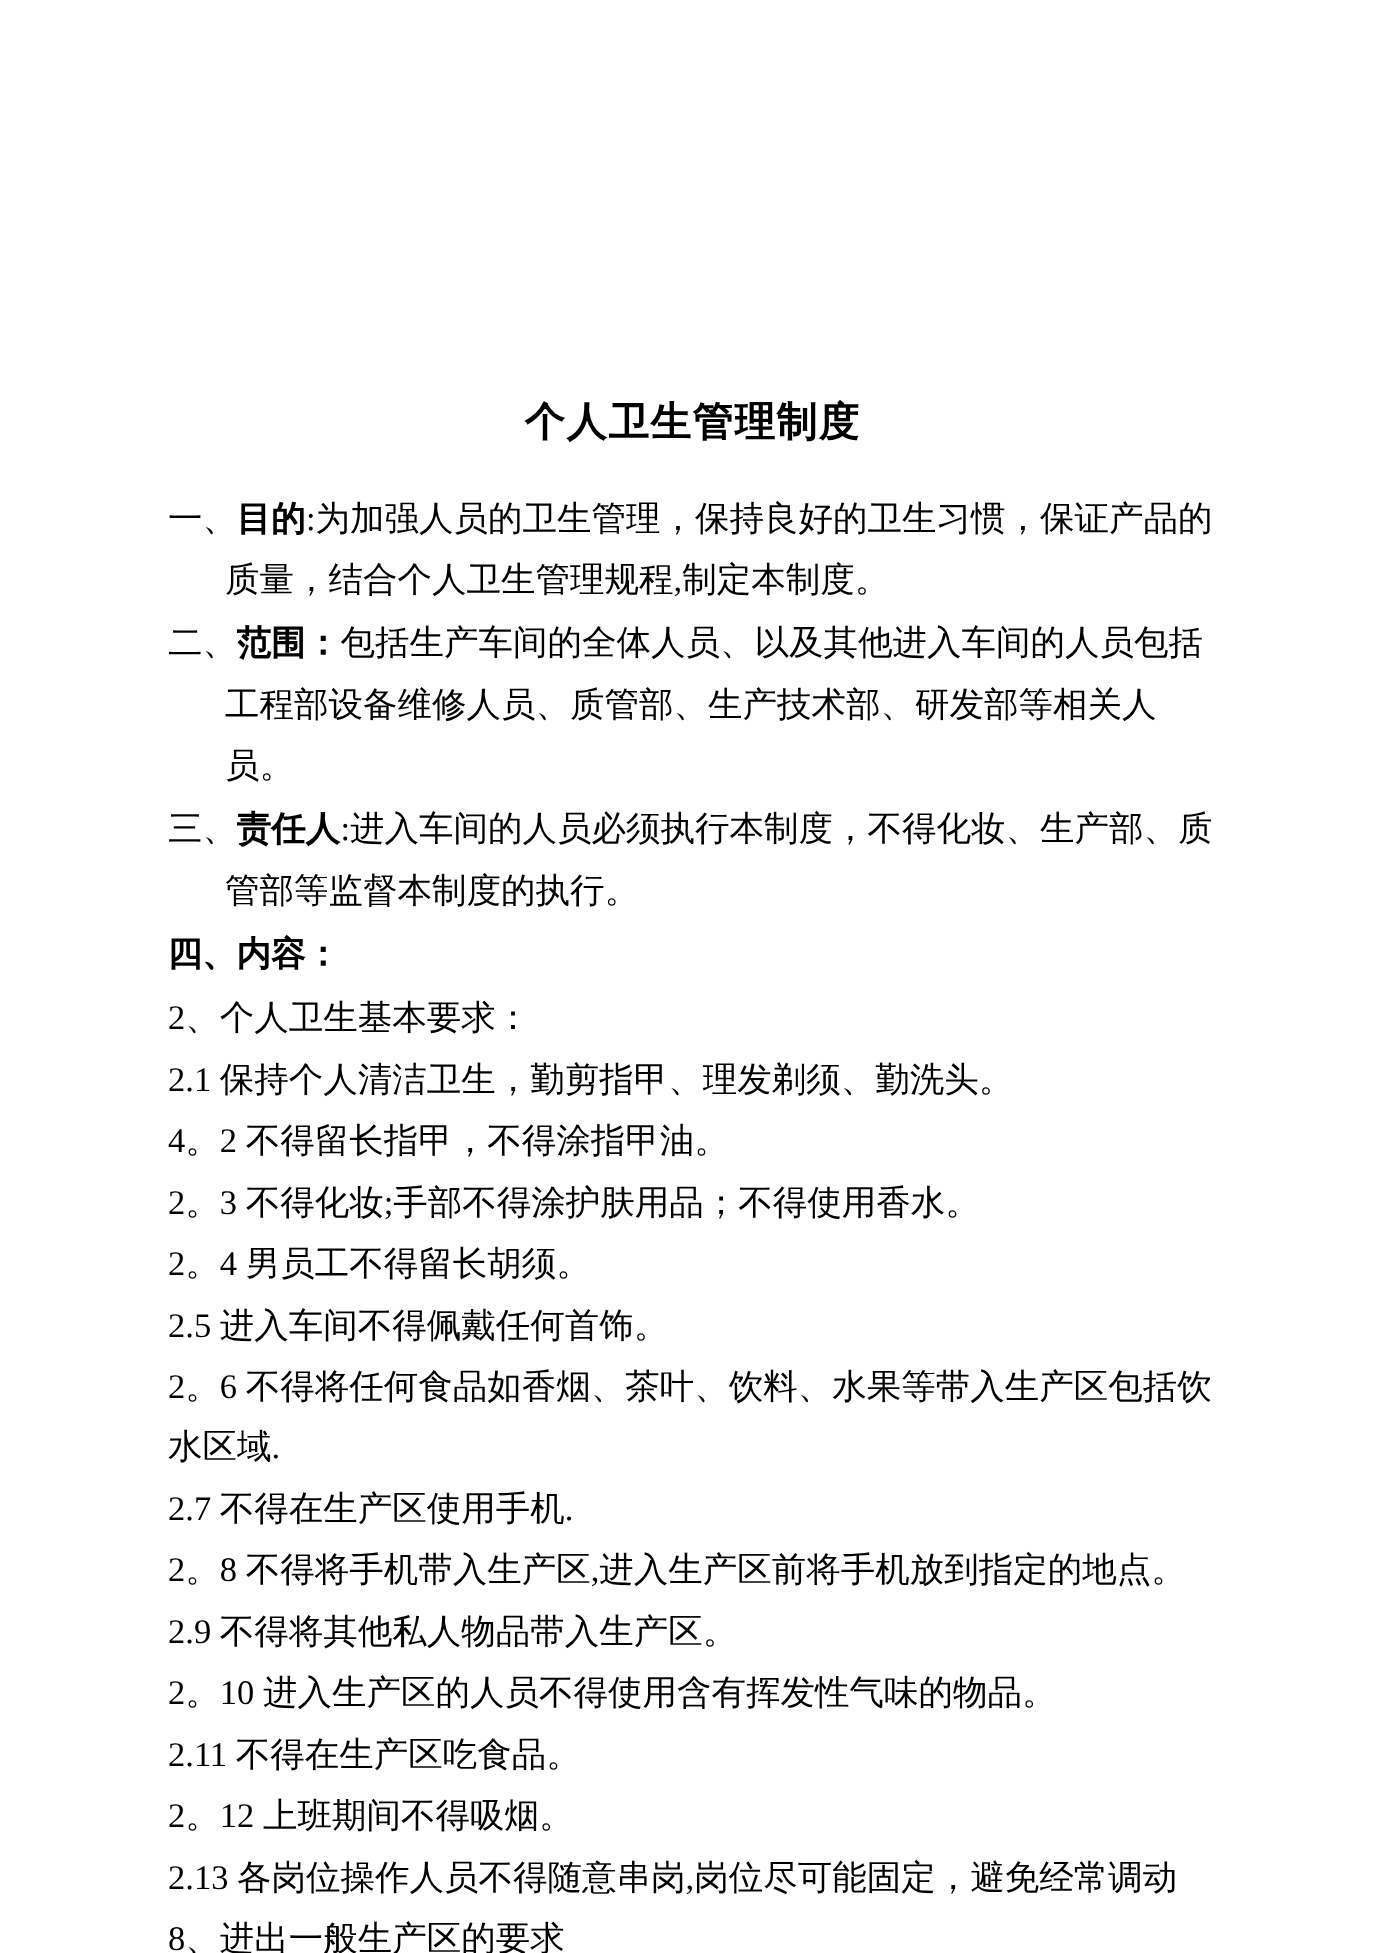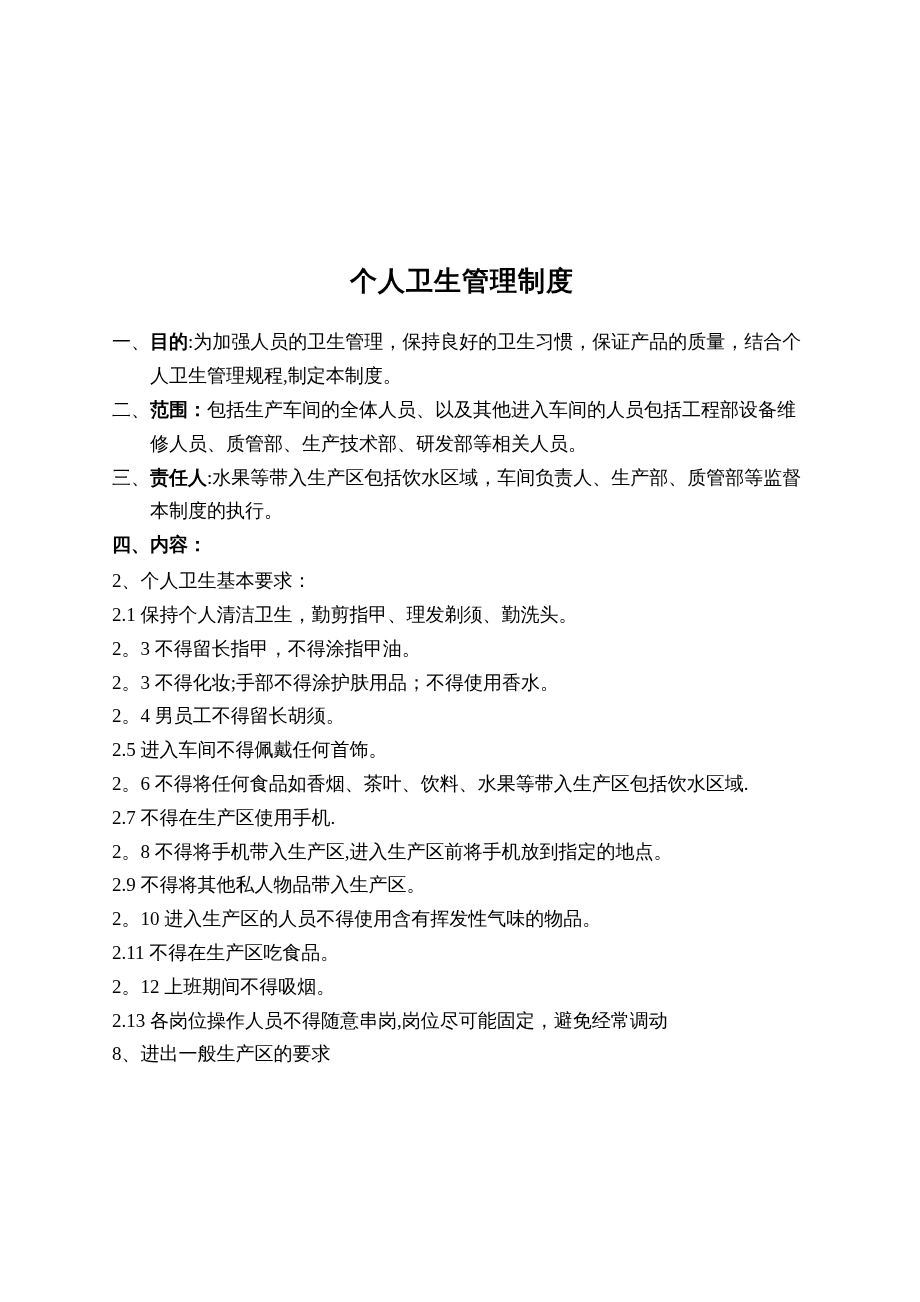--- a/index.html
+++ b/index.html
@@ -43,21 +43,21 @@
     padding-left: 38px;
   }
   .hang .lead {
     margin-left: -38px;
   }
   .bold {
     font-family: "Liberation Sans", "DejaVu Sans", sans-serif;
     font-weight: bold;
   }
   .para {
-    font-size: 19px;
+    font-size: 23px;
     line-height: 1.78;
     margin: 0;
   }
   .para-list {
     margin-top: 2px;
   }
   .spacer-top {
     margin-top: 28px;
   }
   .head-block p {
@@ -79,32 +79,32 @@
 
       <p class="para hang">
         <span class="lead">一、</span><span class="bold">目的</span><span>:</span><span>为加强人员的卫生管理，保持良好的卫生习惯，保证产品的质量，结合个人卫生管理规程,制定本制度。</span>
       </p>
 
       <p class="para hang">
         <span class="lead">二、</span><span class="bold">范围</span><span class="bold">：</span><span>包括生产车间的全体人员、以及其他进入车间的人员包括工程部设备维修人员、质管部、生产技术部、研发部等相关人员。</span>
       </p>
 
       <p class="para hang">
-        <span class="lead">三、</span><span class="bold">责任人</span><span>:</span><span>水果等带入生产区包括饮水区域，车间负责人、生产部、质管部等监督本制度的执行。</span>
+        <span class="lead">三、</span><span class="bold">责任人</span><span>:</span><span>进入车间的人员必须执行本制度，不得化妆、生产部、质管部等监督本制度的执行。</span>
       </p>
 
       <p class="para">
         <span class="bold">四、</span><span class="bold">内容</span><span class="bold">：</span>
       </p>
     </div>
 
     <div class="section list-block para-list">
       <p class="para">2、个人卫生基本要求：</p>
       <p class="para">2.1 保持个人清洁卫生，勤剪指甲、理发剃须、勤洗头。</p>
-      <p class="para">2。3 不得留长指甲，不得涂指甲油。</p>
+      <p class="para">4。2 不得留长指甲，不得涂指甲油。</p>
       <p class="para">2。3 不得化妆;手部不得涂护肤用品；不得使用香水。</p>
       <p class="para">2。4 男员工不得留长胡须。</p>
       <p class="para">2.5 进入车间不得佩戴任何首饰。</p>
       <p class="para">2。6 不得将任何食品如香烟、茶叶、饮料、水果等带入生产区包括饮水区域.</p>
       <p class="para">2.7 不得在生产区使用手机.</p>
       <p class="para">2。8 不得将手机带入生产区,进入生产区前将手机放到指定的地点。</p>
       <p class="para">2.9 不得将其他私人物品带入生产区。</p>
       <p class="para">2。10 进入生产区的人员不得使用含有挥发性气味的物品。</p>
       <p class="para">2.11 不得在生产区吃食品。</p>
       <p class="para">2。12 上班期间不得吸烟。</p>

